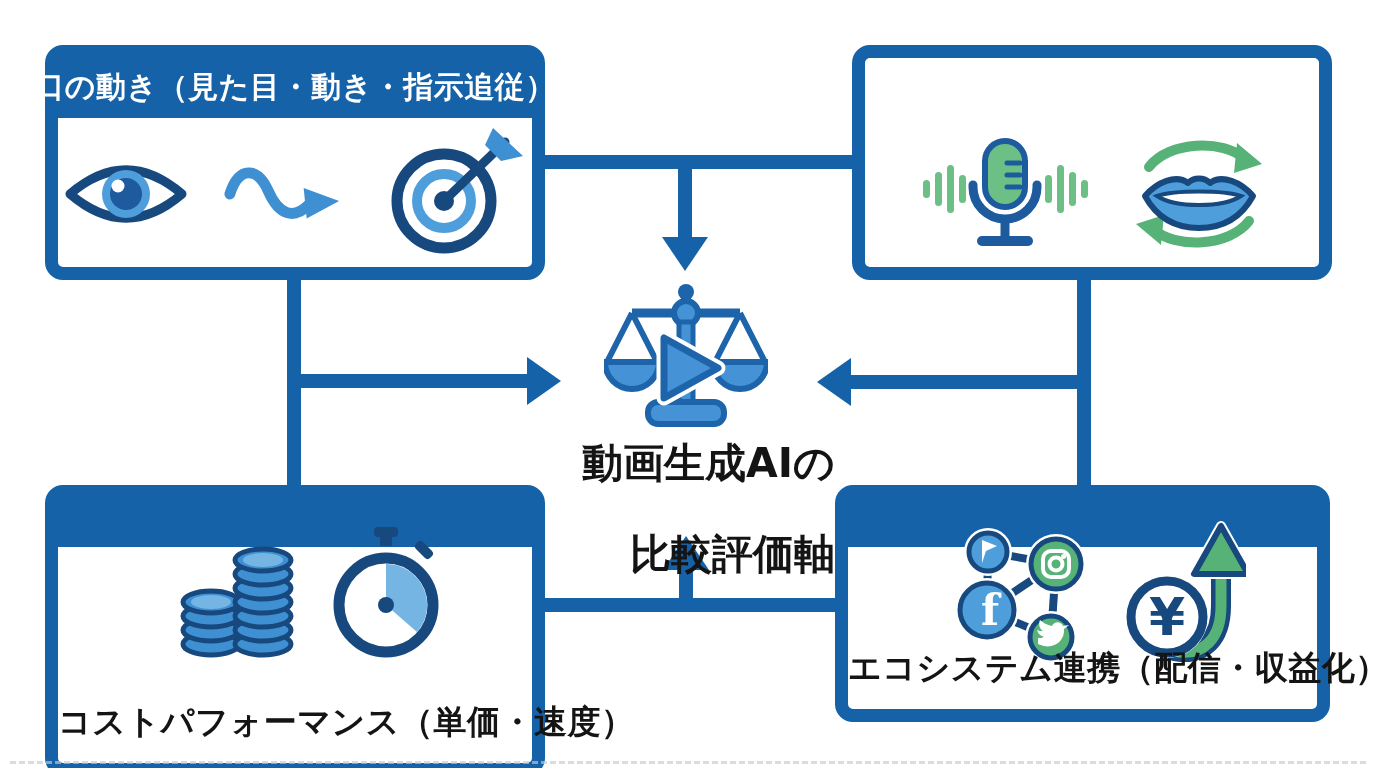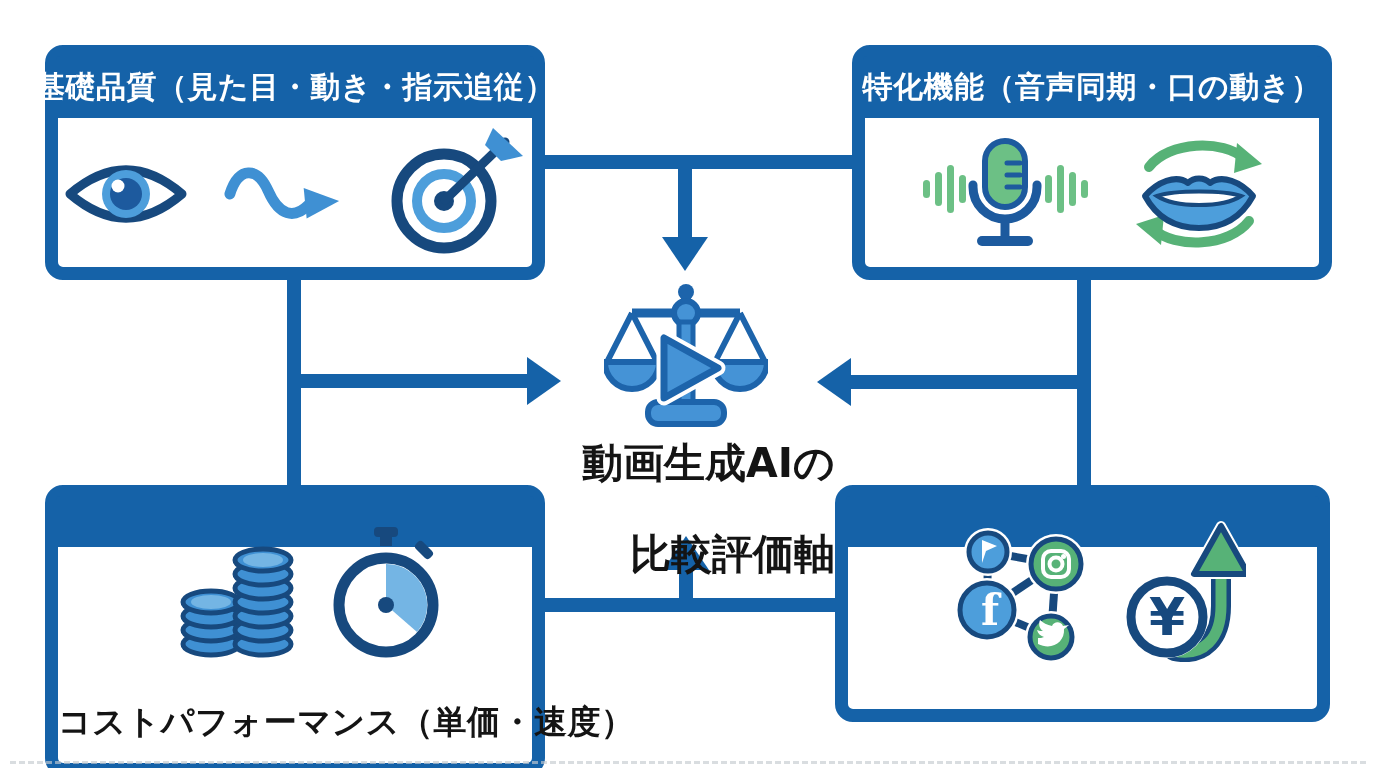--- a/index.html
+++ b/index.html
@@ -59,21 +59,21 @@
 
   <div class="line" style="left:1077px;top:272px;width:14px;height:220px;"></div>
   <div class="line" style="left:851px;top:375px;width:234px;height:14px;"></div>
   <div class="arr arr-left" style="left:817px;top:358px;"></div>
 
   <div class="line" style="left:540px;top:598px;width:300px;height:14px;"></div>
   <div class="line" style="left:679px;top:568px;width:14px;height:32px;"></div>
   <div class="arr arr-up" style="left:663px;top:536px;"></div>
 
   <div class="box" style="left:45px;top:45px;width:500px;height:235px;">
-    <div class="box-header">基礎品質（見た目・動き・指示追従）</div>
+    <div class="box-header">口の動き（見た目・動き・指示追従）</div>
     <div class="icon-row">
       <svg width="122" height="76" viewBox="0 0 122 76">
         <path d="M5 38 Q61 -10 117 38 Q61 86 5 38 Z" fill="#fff" stroke="#17497e" stroke-width="9" stroke-linejoin="round"></path>
         <circle cx="61" cy="38" r="24" fill="#4d9edb"></circle>
         <circle cx="61" cy="38" r="16" fill="#1d5a9e"></circle>
         <circle cx="53" cy="30" r="6.5" fill="#fff"></circle>
       </svg>
       <svg width="122" height="72" viewBox="0 0 124 72">
         <path d="M7 36 C16 8 35 8 46 33 C57 58 72 62 87 47" fill="none" stroke="#3f90d3" stroke-width="11" stroke-linecap="round"></path>
         <polygon points="82 30 118 43 85 61" fill="#3f90d3"></polygon>
@@ -82,21 +82,20 @@
         <circle cx="63" cy="75" r="47" fill="#fff" stroke="#17497e" stroke-width="11"></circle>
         <circle cx="63" cy="75" r="27" fill="#fff" stroke="#4d9edb" stroke-width="10"></circle>
         <circle cx="63" cy="75" r="10" fill="#17497e"></circle>
         <line x1="64" y1="74" x2="124" y2="16" stroke="#17497e" stroke-width="9" stroke-linecap="round"></line>
         <polygon points="112 2 142 30 120 35 104 19" fill="#3f90d3"></polygon>
       </svg>
     </div>
   </div>
 
   <div class="box" style="left:852px;top:45px;width:480px;height:235px;">
-    <div class="box-header">特化機能（音声同期・口の動き）</div>
     <div class="icon-row" style="gap:44px;">
       <svg width="170" height="114" viewBox="0 0 170 114">
         <g fill="#6cc085">
           <rect x="2" y="43" width="7" height="18" rx="3.5"></rect>
           <rect x="14" y="35" width="7" height="34" rx="3.5"></rect>
           <rect x="26" y="28" width="7" height="48" rx="3.5"></rect>
           <rect x="38" y="38" width="7" height="28" rx="3.5"></rect>
           <rect x="124" y="38" width="7" height="28" rx="3.5"></rect>
           <rect x="136" y="28" width="7" height="48" rx="3.5"></rect>
           <rect x="148" y="35" width="7" height="34" rx="3.5"></rect>
@@ -179,20 +178,21 @@
     <svg class="abs" style="left:276px;top:16px;" width="122" height="148" viewBox="0 0 122 148">
       <path d="M50 137 C80 143 97 124 97 92 V56" fill="none" stroke="#fff" stroke-width="26" stroke-linecap="round"></path>
       <path d="M50 137 C80 143 97 124 97 92 V56" fill="none" stroke="#17497e" stroke-width="20" stroke-linecap="round"></path>
       <path d="M50 137 C80 143 97 124 97 92 V56" fill="none" stroke="#57b277" stroke-width="11" stroke-linecap="round"></path>
       <polygon points="70 60 124 60 97 12" fill="#fff" stroke="#fff" stroke-width="10" stroke-linejoin="round"></polygon>
       <polygon points="70 60 124 60 97 12" fill="#57b277" stroke="#17497e" stroke-width="6" stroke-linejoin="round"></polygon>
       <circle cx="43" cy="103" r="41" fill="#fff"></circle>
       <circle cx="43" cy="103" r="36" fill="#fff" stroke="#17497e" stroke-width="9"></circle>
       <text x="43" y="121" font-size="52" font-weight="bold" fill="#17497e" text-anchor="middle" font-family="DejaVu Sans, sans-serif">¥</text>
     </svg>
+    <div class="bottom-label">エコシステム連携（配信・収益化）</div>
   </div>
 
   <svg class="abs" style="left:604px;top:280px;" width="164" height="154" viewBox="0 0 164 154">
     <circle cx="82" cy="12" r="8" fill="#1d64ab"></circle>
     <rect x="77" y="12" width="10" height="22" fill="#1d64ab"></rect>
     <line x1="28" y1="33" x2="136" y2="33" stroke="#1d64ab" stroke-width="9"></line>
     <path d="M28 33 L3 82 M28 33 L53 82" stroke="#1d64ab" stroke-width="6" fill="none"></path>
     <path d="M1 82 A27 27 0 0 0 55 82 Z" fill="#4593d6" stroke="#1d64ab" stroke-width="6" stroke-linejoin="round"></path>
     <path d="M136 33 L111 82 M136 33 L161 82" stroke="#1d64ab" stroke-width="6" fill="none"></path>
     <path d="M109 82 A27 27 0 0 0 163 82 Z" fill="#4593d6" stroke="#1d64ab" stroke-width="6" stroke-linejoin="round"></path>

